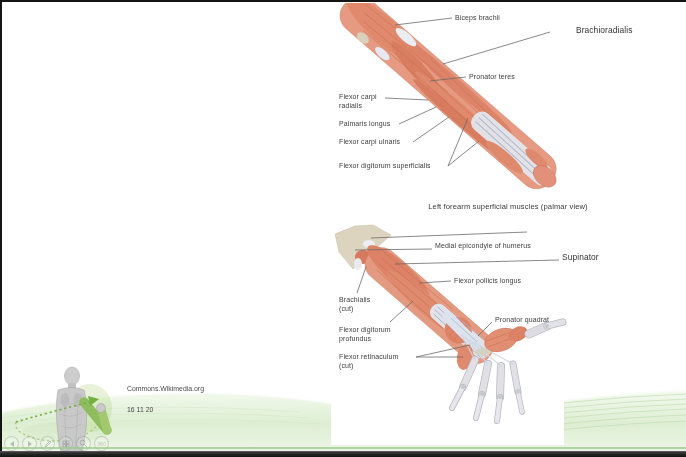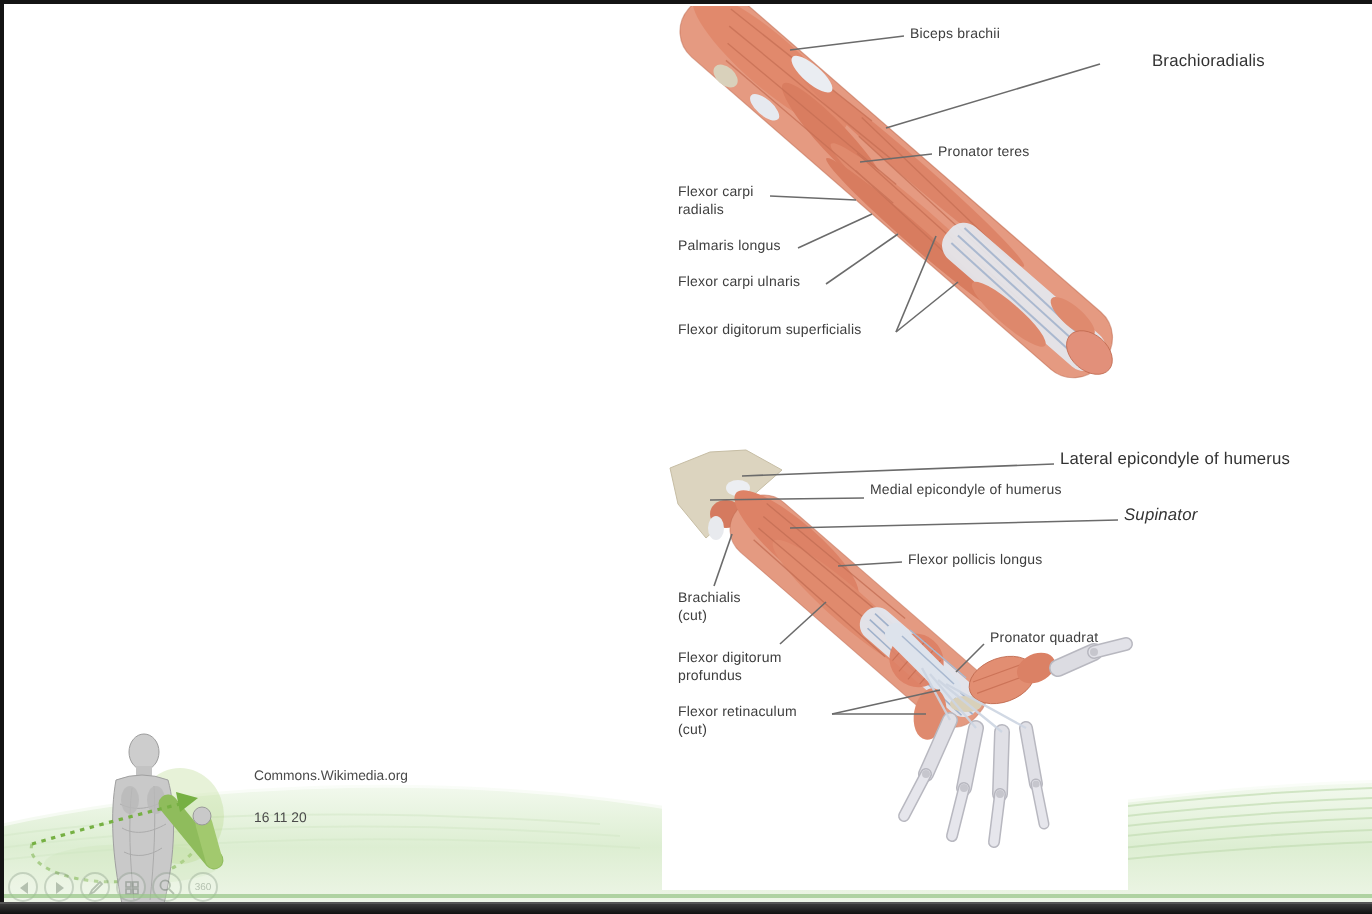--- a/index.html
+++ b/index.html
@@ -122,20 +122,21 @@
     </svg>
 
     <div class="lbl" style="left:122px;top:10px;">Biceps brachii</div>
     <div class="lbl lbl-lg" style="left:219px;top:22px;padding-left:24px;">Brachioradialis</div>
     <div class="lbl" style="left:136px;top:69px;">Pronator teres</div>
     <div class="lbl" style="left:6px;top:89px;">Flexor carpi
 radialis</div>
     <div class="lbl" style="left:6px;top:116px;">Palmaris longus</div>
     <div class="lbl" style="left:6px;top:134px;">Flexor carpi ulnaris</div>
     <div class="lbl" style="left:6px;top:158px;">Flexor digitorum superficialis</div>
+    <div class="cap" style="left:10px;top:199px;width:330px;">Left forearm superficial muscles (palmar view)</div>
   </div>
 
   <div class="abs" style="left:333px;top:222px;width:352px;height:228px;">
 
     <svg width="352" height="225" viewBox="0 0 352 225">
 
       <path d="M2,12 L22,4 L40,3 L58,13 L42,27 L20,47 L6,30 Z" fill="#dcd4bf" stroke="#c6bda4" stroke-width="0.5"></path>
       <ellipse cx="30" cy="35" rx="8" ry="7" fill="#d57a5f"></ellipse>
       <ellipse cx="36" cy="22" rx="6" ry="4" fill="#eceef2"></ellipse>
       <ellipse cx="25" cy="42" rx="4" ry="6" fill="#e8eaee"></ellipse>
@@ -219,23 +220,22 @@
         <path d="M226,38 L62,42"></path>
         <path d="M118,59 L86,61"></path>
         <path d="M24,71 L33,45"></path>
         <path d="M159,100 L145,114"></path>
         <path d="M57,100 L80,79"></path>
         <path d="M83,135 L137,123"></path>
         <path d="M83,135 L130,135"></path>
       </g>
     </svg>
 
-    <div class="lbl lbl-lg" style="left:197px;top:2px;">Lateral epicondyle of humerus</div>
     <div class="lbl" style="left:102px;top:19px;">Medial epicondyle of humerus</div>
-    <div class="lbl lbl-lg" style="left:229px;top:30px;font-style:italic;">Supinator</div>
+    <div class="lbl lbl-lg" style="left:229px;top:30px;">Supinator</div>
     <div class="lbl" style="left:121px;top:54px;">Flexor pollicis longus</div>
     <div class="lbl" style="left:6px;top:73px;">Brachialis
 (cut)</div>
     <div class="lbl" style="left:162px;top:93px;">Pronator quadrat</div>
     <div class="lbl" style="left:6px;top:103px;">Flexor digitorum
 profundus</div>
     <div class="lbl" style="left:6px;top:130px;">Flexor retinaculum
 (cut)</div>
   </div>
 

